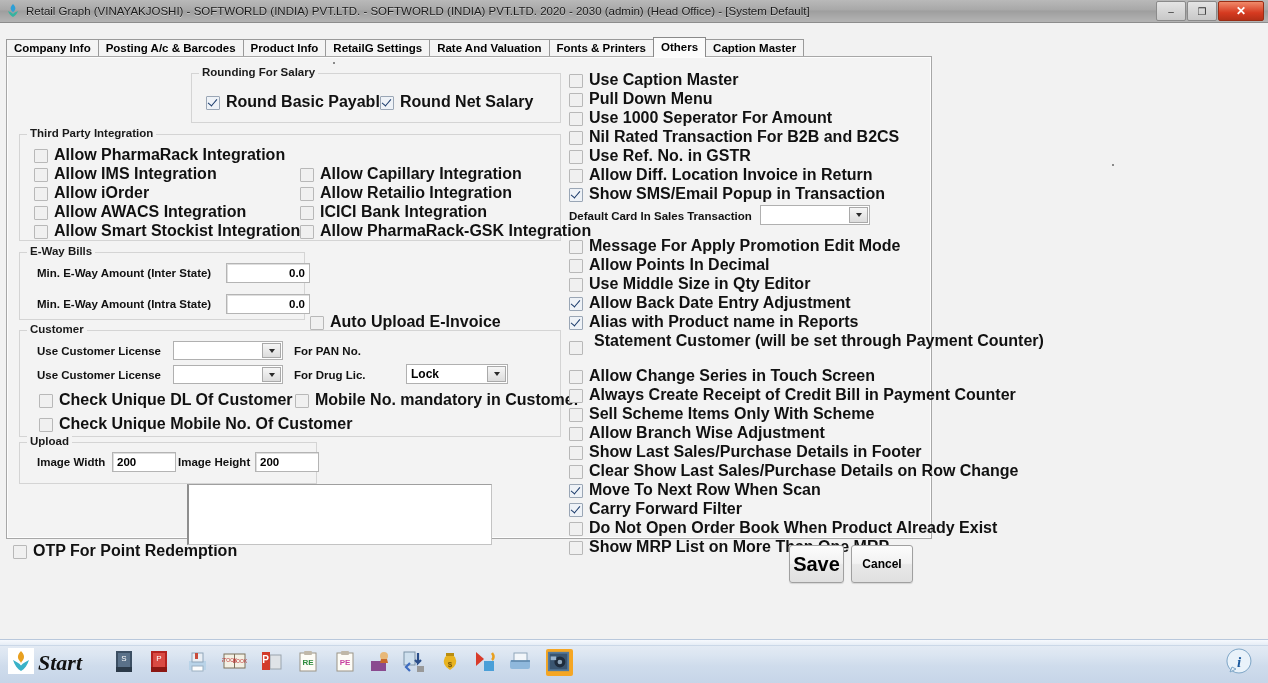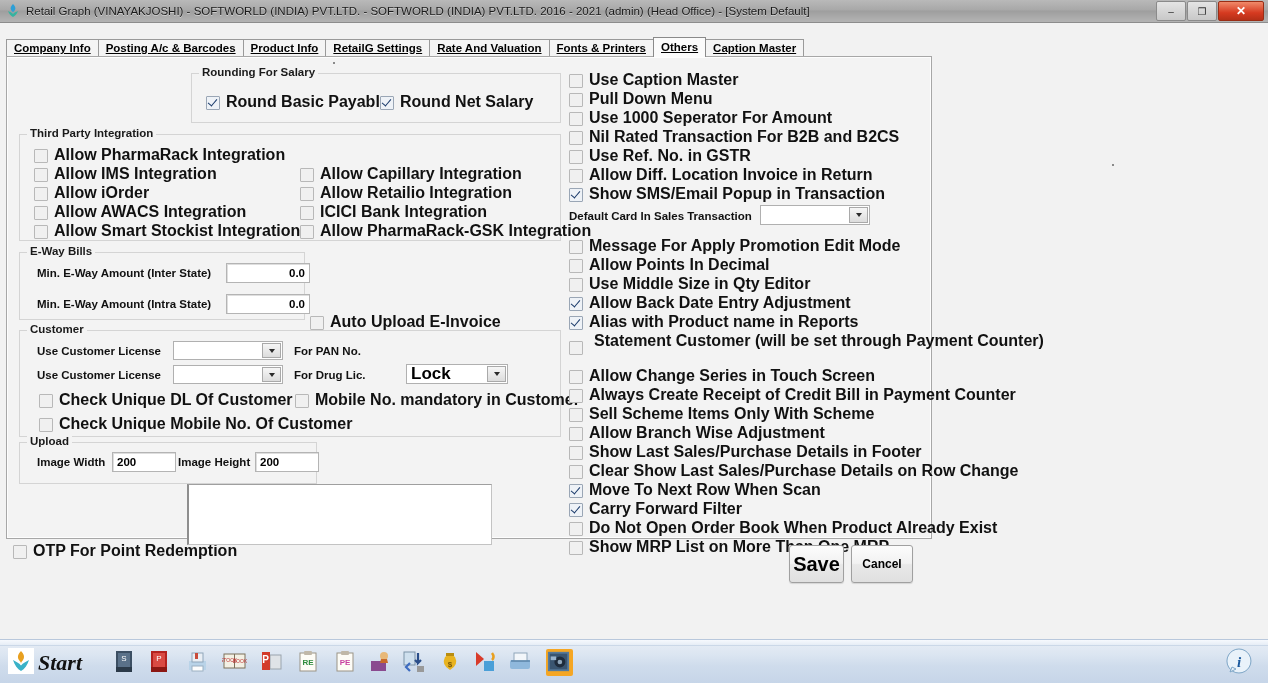--- a/index.html
+++ b/index.html
@@ -47,21 +47,21 @@
   .win-btn.close {
     width: 44px;
     background: linear-gradient(to bottom, #f08a6a, #d63a20 60%, #b52f17);
     border: 1px solid #9a2d15;
     color: #fff; font-weight: bold; font-size: 12px;
   }
 
   
   .tabstrip {
     position: absolute; left: 6px; top: 38px; height: 19px;
-    display: flex; align-items: flex-end; text-decoration: underline;
+    display: flex; align-items: flex-end;
   }
   .tab {
     height: 17px; line-height: 17px;
     padding: 0 7px;
     font-size: 11.5px; color: #000;
     background: #f4f4f4;
     border: 1px solid #9a9a9a;
     border-bottom: none;
     margin-right: -1px;
     white-space: nowrap;
@@ -124,21 +124,21 @@
     border-left: 2px solid #8e8e8e;
     border-top: 1px solid #9f9f9f;
   }
 
   
   .combo {
     position: absolute;
     background: #ffffff;
     border: 1px solid #b0b0b0;
     display: flex; align-items: center;
-    font-size: 17px; color: #000; font-weight: 700;
+    font-size: 12px; color: #000; font-weight: 700;
     padding-left: 4px;
     box-sizing: border-box;
   }
   .combo .arrow {
     position: absolute; right: 1px; top: 1px; bottom: 1px; width: 17px;
     background: linear-gradient(to bottom, #f6f6f6, #dcdcdc);
     border: 1px solid #a9a9a9;
     display: flex; align-items: center; justify-content: center;
   }
   .combo .arrow i {
@@ -226,21 +226,21 @@
 
 <div id="root">
 
   <div class="titlebar">
     <span class="tb-icon">
       <svg width="16" height="16" viewBox="0 0 16 16">
         <path d="M8 1 C6 3 5 5 6 7 C6.6 8.2 8 8.5 8 10 C8 8.5 9.4 8.2 10 7 C11 5 10 3 8 1 Z" fill="#2e9fd6"></path>
         <path d="M3 8 C4 11 6 13 8 14 C10 13 12 11 13 8 C11 9 9 9.5 8 11 C7 9.5 5 9 3 8 Z" fill="#35b3a0"></path>
       </svg>
     </span>
-    <span class="tb-title">Retail Graph (VINAYAKJOSHI) - SOFTWORLD (INDIA) PVT.LTD. - SOFTWORLD (INDIA) PVT.LTD.  2016 - 2021 (admin) (Head Office)  - [System Default]</span>
+    <span class="tb-title">Retail Graph (VINAYAKJOSHI) - SOFTWORLD (INDIA) PVT.LTD. - SOFTWORLD (INDIA) PVT.LTD.  2020 - 2030 (admin) (Head Office)  - [System Default]</span>
     <div class="win-btns">
       <div class="win-btn">–</div>
       <div class="win-btn">❐</div>
       <div class="win-btn close">✕</div>
     </div>
   </div>
 
   <div class="tabstrip">
     <div class="tab">Company Info</div>
     <div class="tab">Posting A/c &amp; Barcodes</div>

